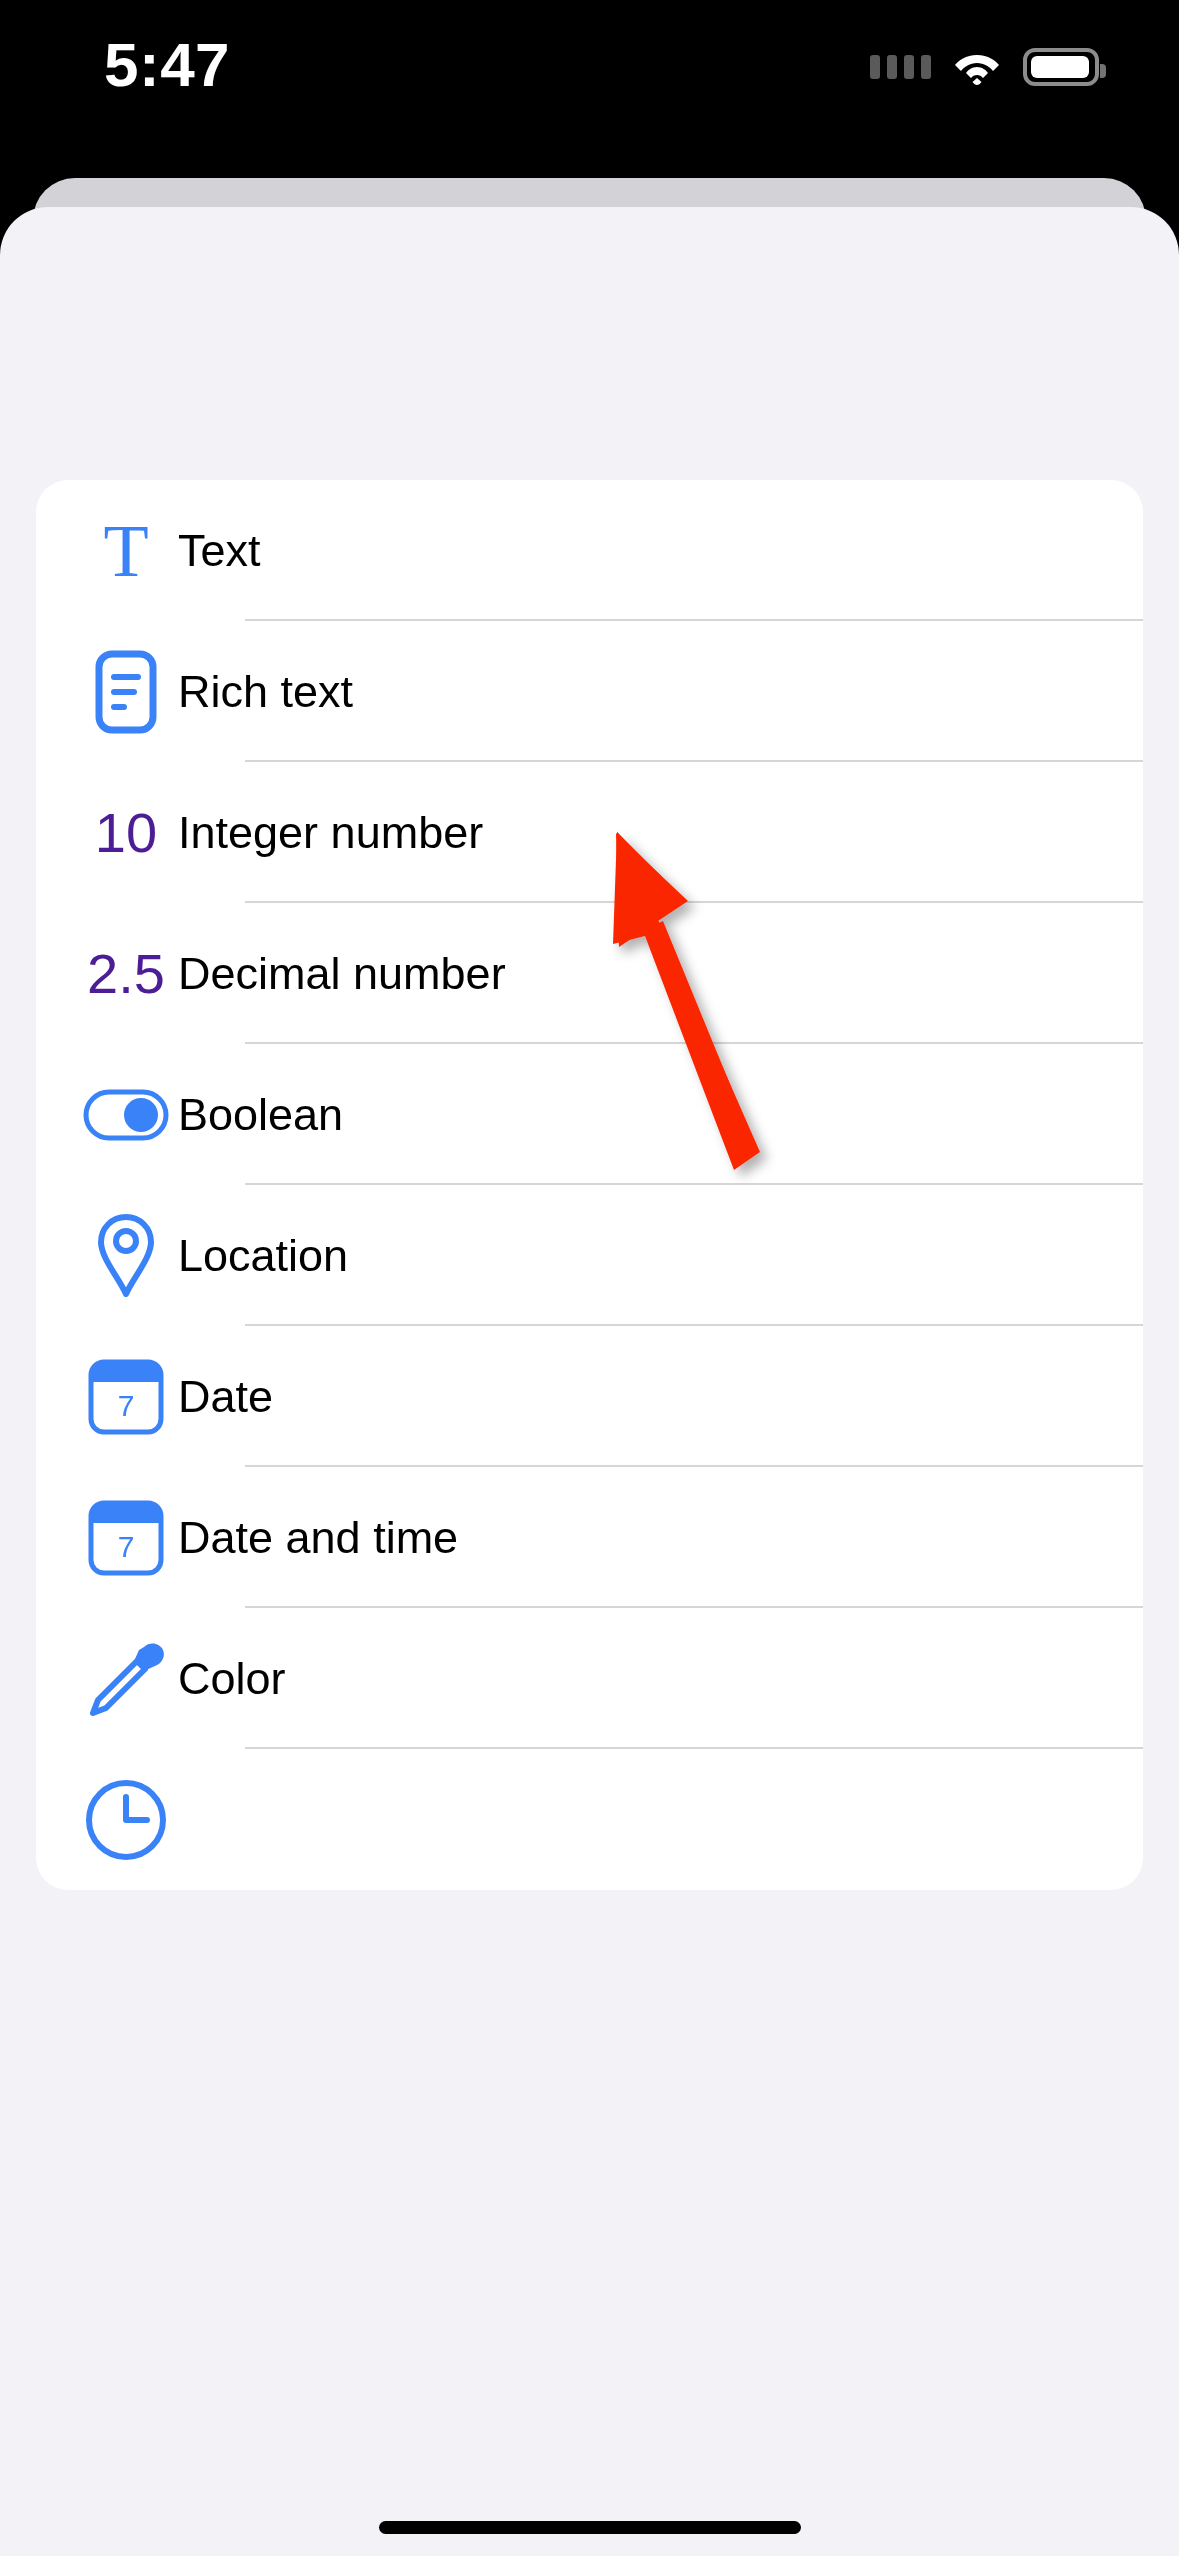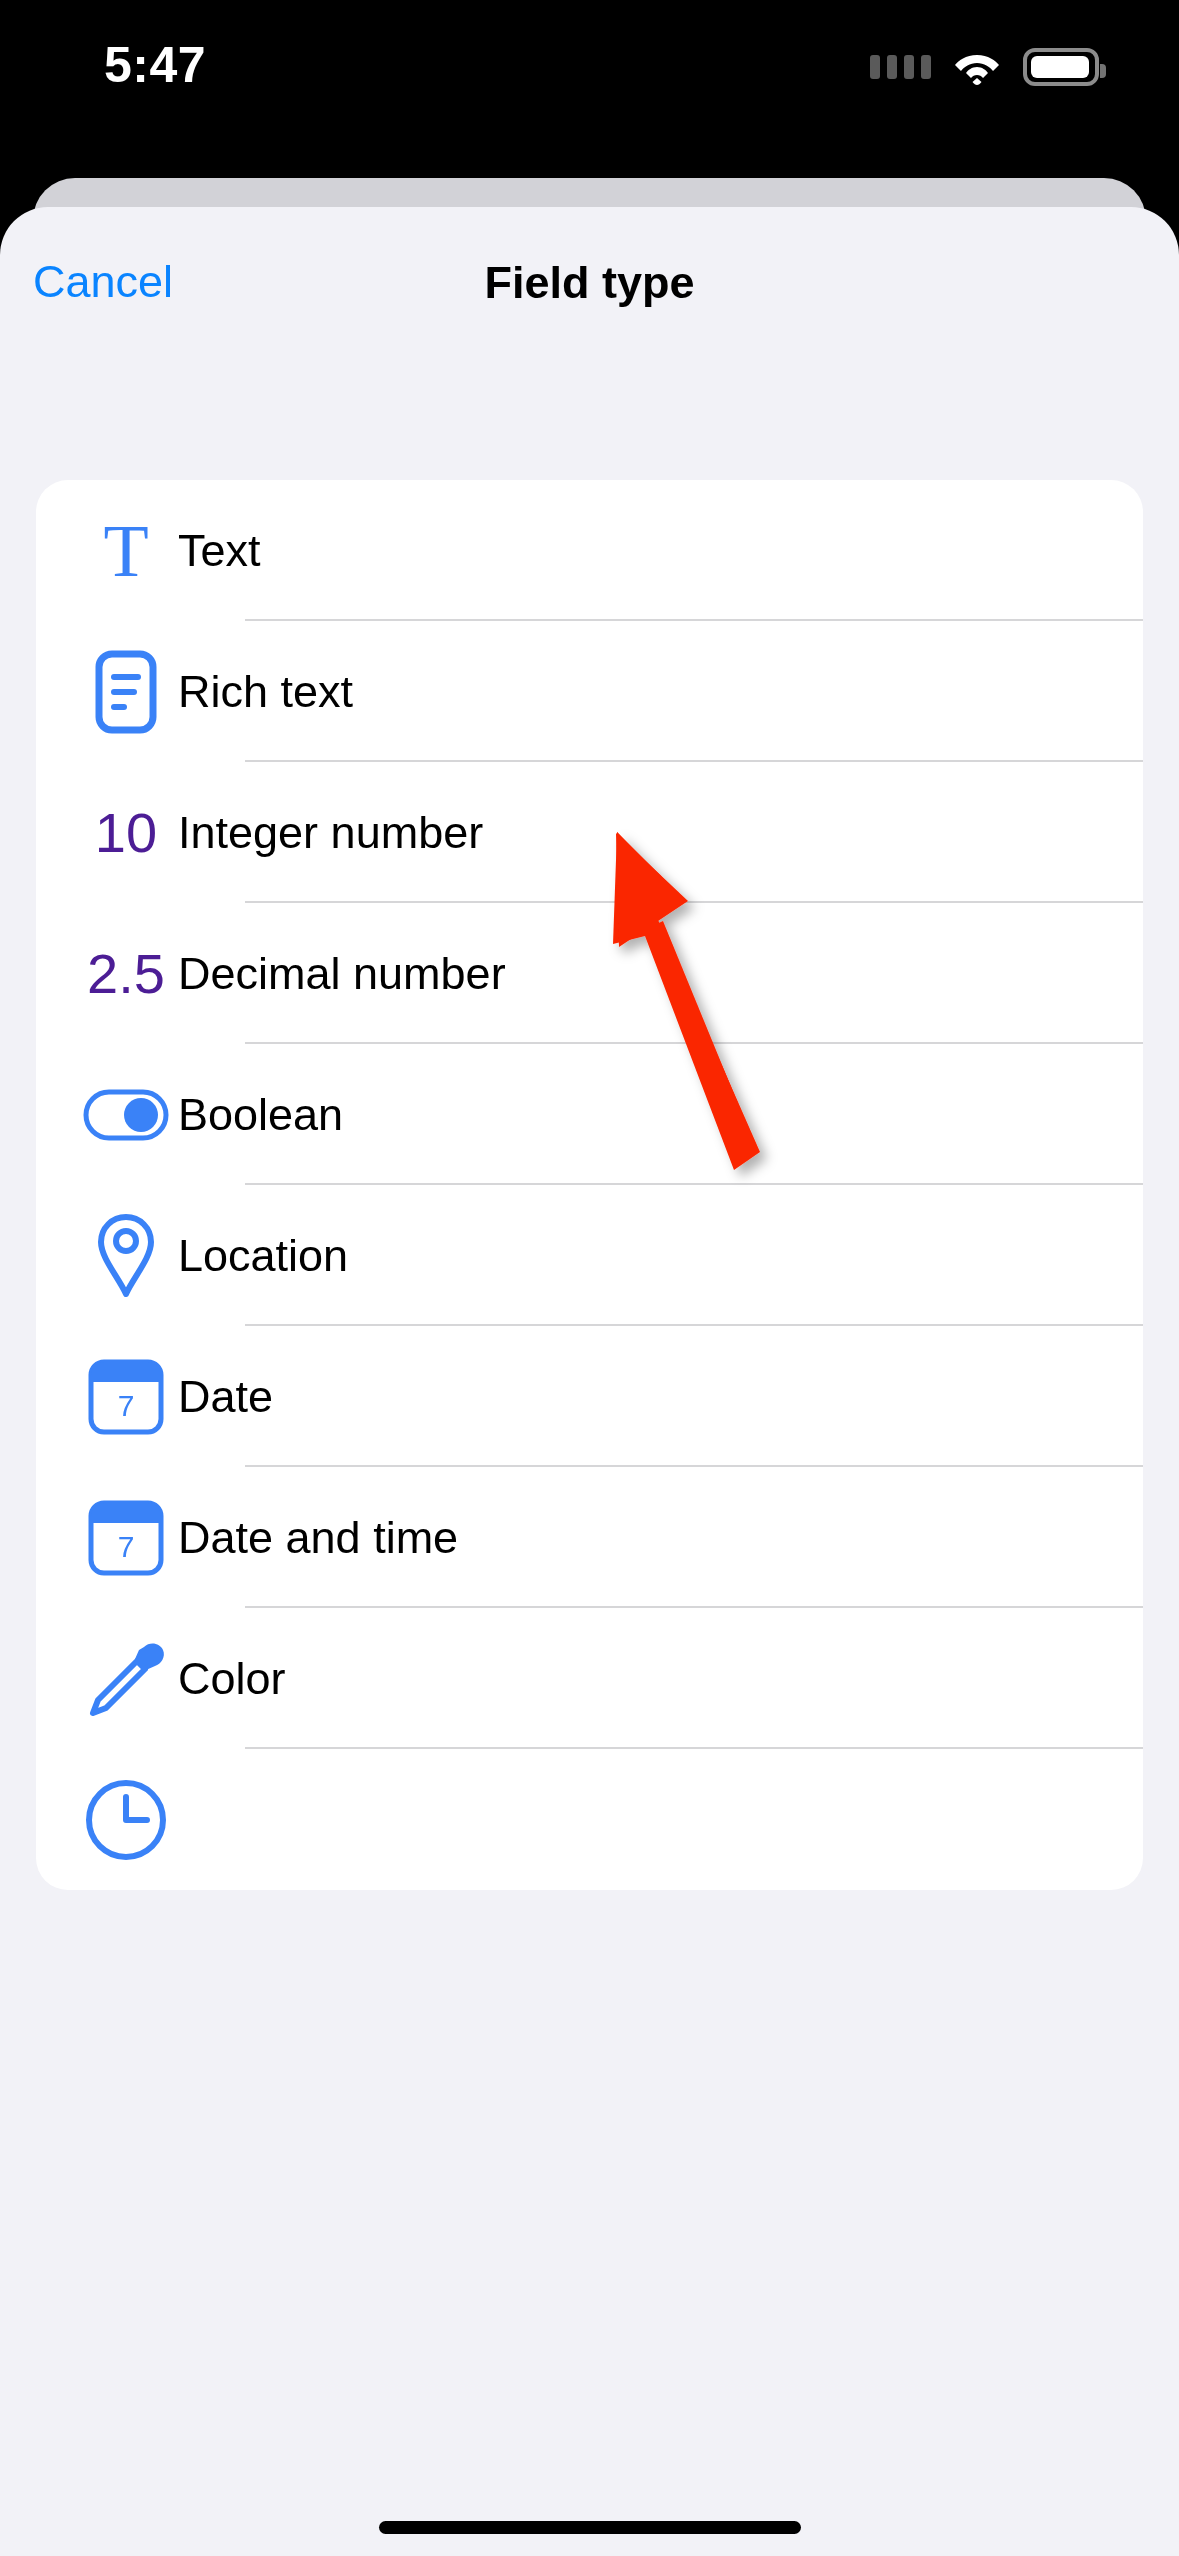--- a/index.html
+++ b/index.html
@@ -15,21 +15,21 @@
     background:#000;
   }
 
   
   #status-bar {
     position:absolute; top:0; left:0; width:1179px; height:130px;
     color:#fff;
   }
   #status-time {
     position:absolute; left:104px; top:36px;
-    font-size:50px; font-weight:bold; letter-spacing:0.5px;
+    font-size:62px; font-weight:bold; letter-spacing:0.5px;
     line-height:58px;
   }
   #status-right {
     position:absolute; right:80px; top:48px;
     display:flex; align-items:center; gap:22px;
   }
   .sig-dots { display:flex; gap:7px; align-items:center; }
   .sig-dots i {
     display:block; width:10px; height:24px; border-radius:3px;
     background:#5a5a5a;
@@ -159,24 +159,20 @@
       <span class="batt">
           <i></i>
         </span>
     </div>
   </div>
 
   <div id="sheet-back"></div>
 
   <div id="sheet">
 
-    <div id="navbar">
-      <button id="cancel-btn">Cancel</button>
-      <div id="nav-title">Field type</div>
-    </div>
 
     <div id="list-card">
 
       <div class="row">
         <div class="icon-box">
           <span class="glyph-T">T</span>
         </div>
         <div class="row-label">Text</div>
         <div class="sep"></div>
       </div>

